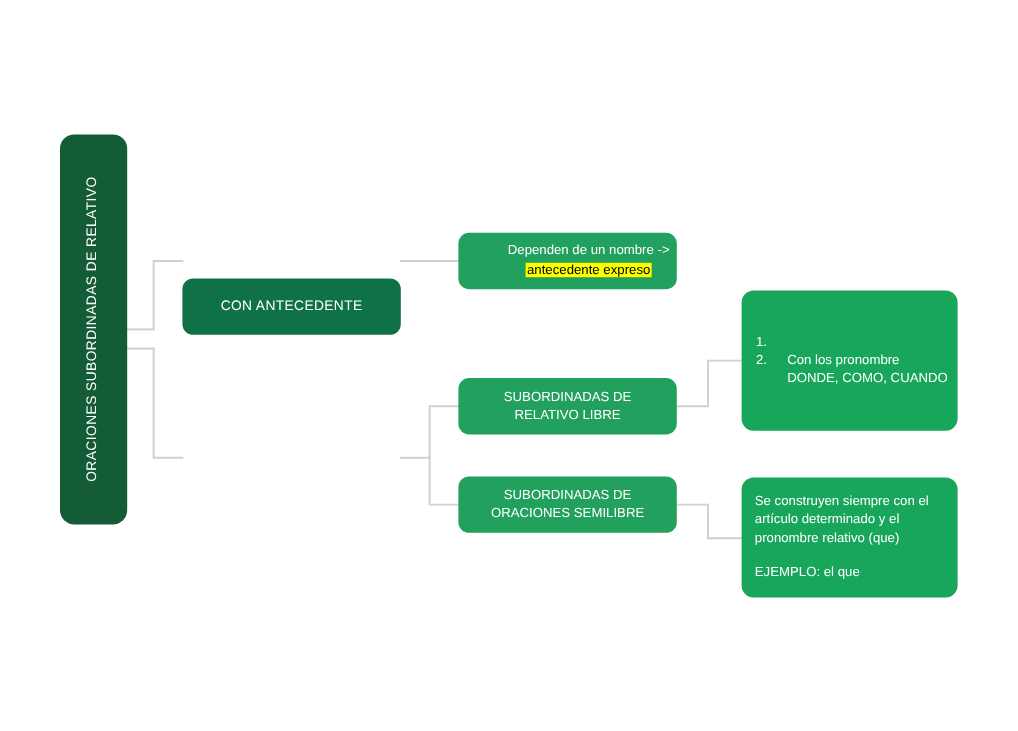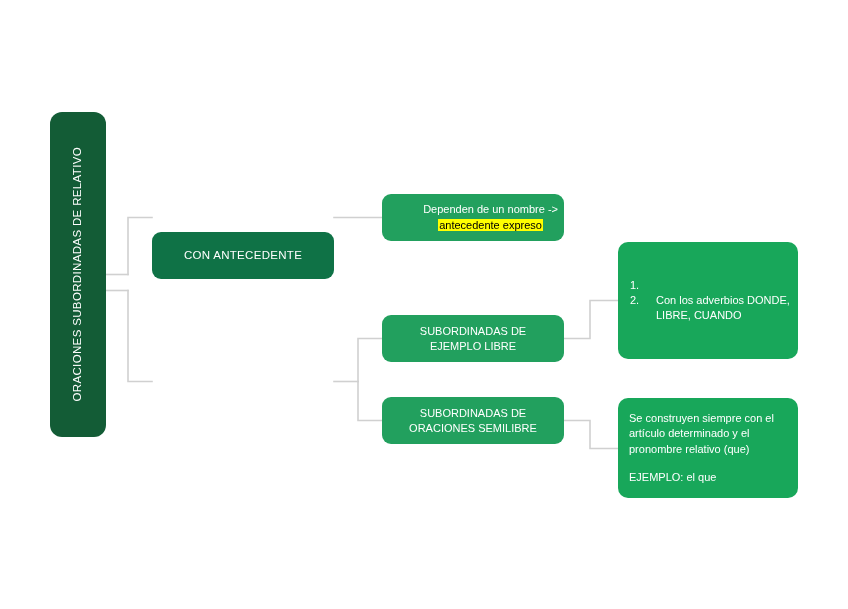--- a/index.html
+++ b/index.html
@@ -169,39 +169,39 @@
   <div class="node lvl3" id="node-dependen">
     <span class="inner">
       <span>Dependen de un nombre -&gt;</span><br>
       <span class="hl">antecedente expreso</span>
     </span>
   </div>
 
   <div class="node lvl3" id="node-libre">
     <span>
       <span>SUBORDINADAS DE</span><br>
-      <span>EJEMPLO LIBRE</span>
+      <span>RELATIVO LIBRE</span>
     </span>
   </div>
 
   <div class="node lvl3" id="node-semi">
     <span>
       <span>SUBORDINADAS DE</span><br>
       <span>ORACIONES SEMILIBRE</span>
     </span>
   </div>
 
   <div class="node lvl4" id="node-list">
     <div class="numlist">
       <div class="li">
         <span class="num">1.</span>
       </div>
       <div class="li">
         <span class="num">2.</span>
-        <span class="body">Con los adverbios DONDE, LIBRE, CUANDO</span>
+        <span class="body">Con los pronombre DONDE, COMO, CUANDO</span>
       </div>
     </div>
   </div>
 
   <div class="node lvl4" id="node-semi-desc">
     <div class="paratext">
       <span>Se construyen siempre con el artículo determinado y el pronombre relativo (que)</span>
       <span class="gap"></span>
       <span>EJEMPLO: el que</span>
     </div>

